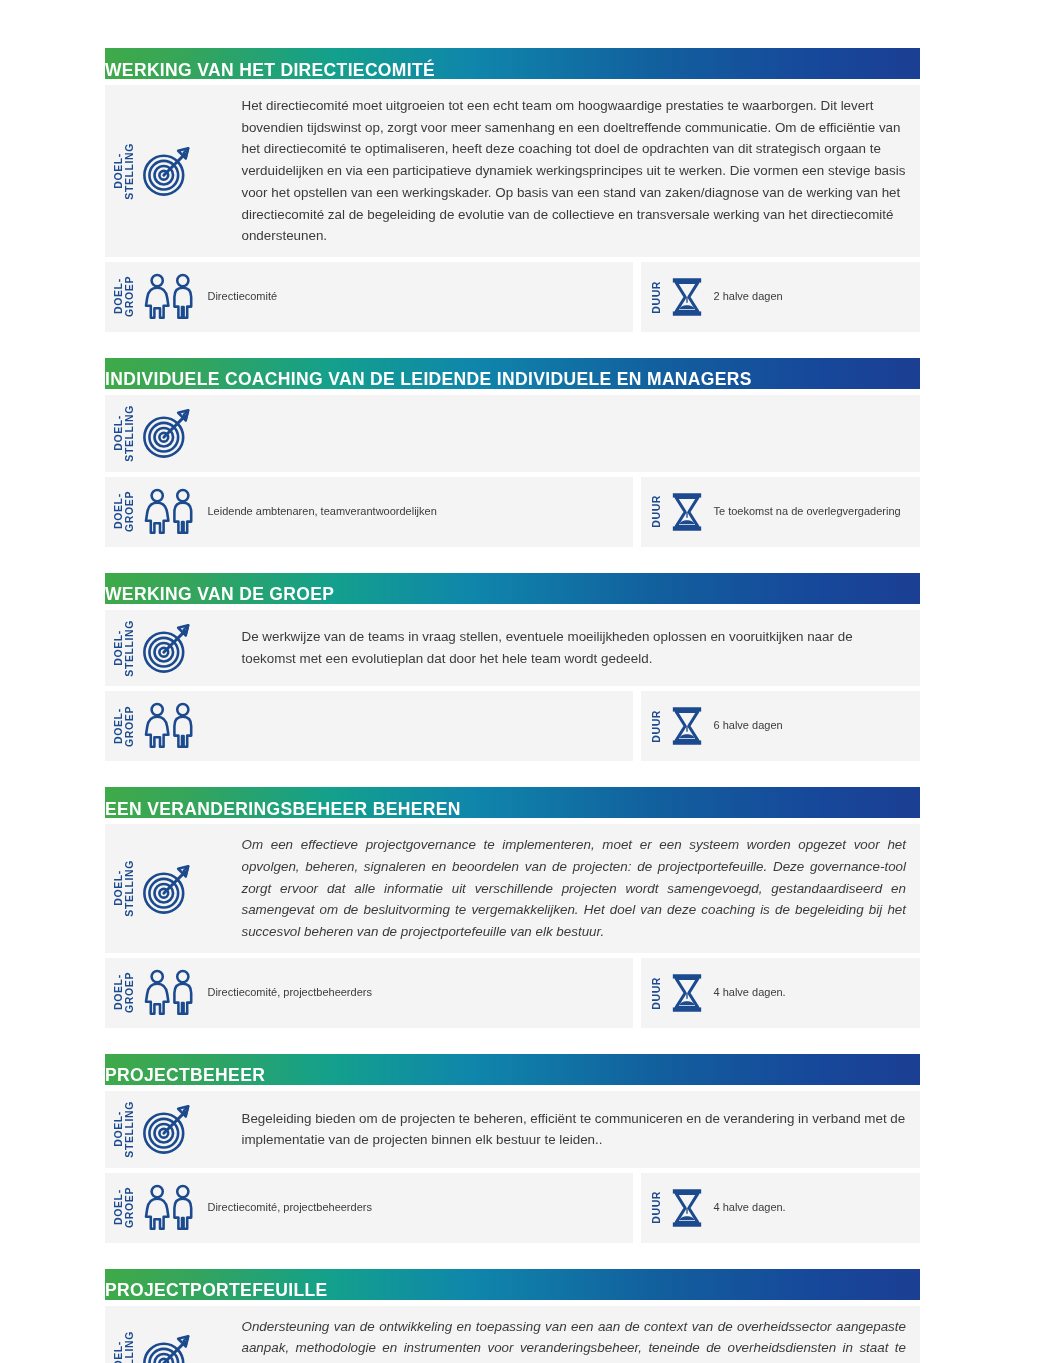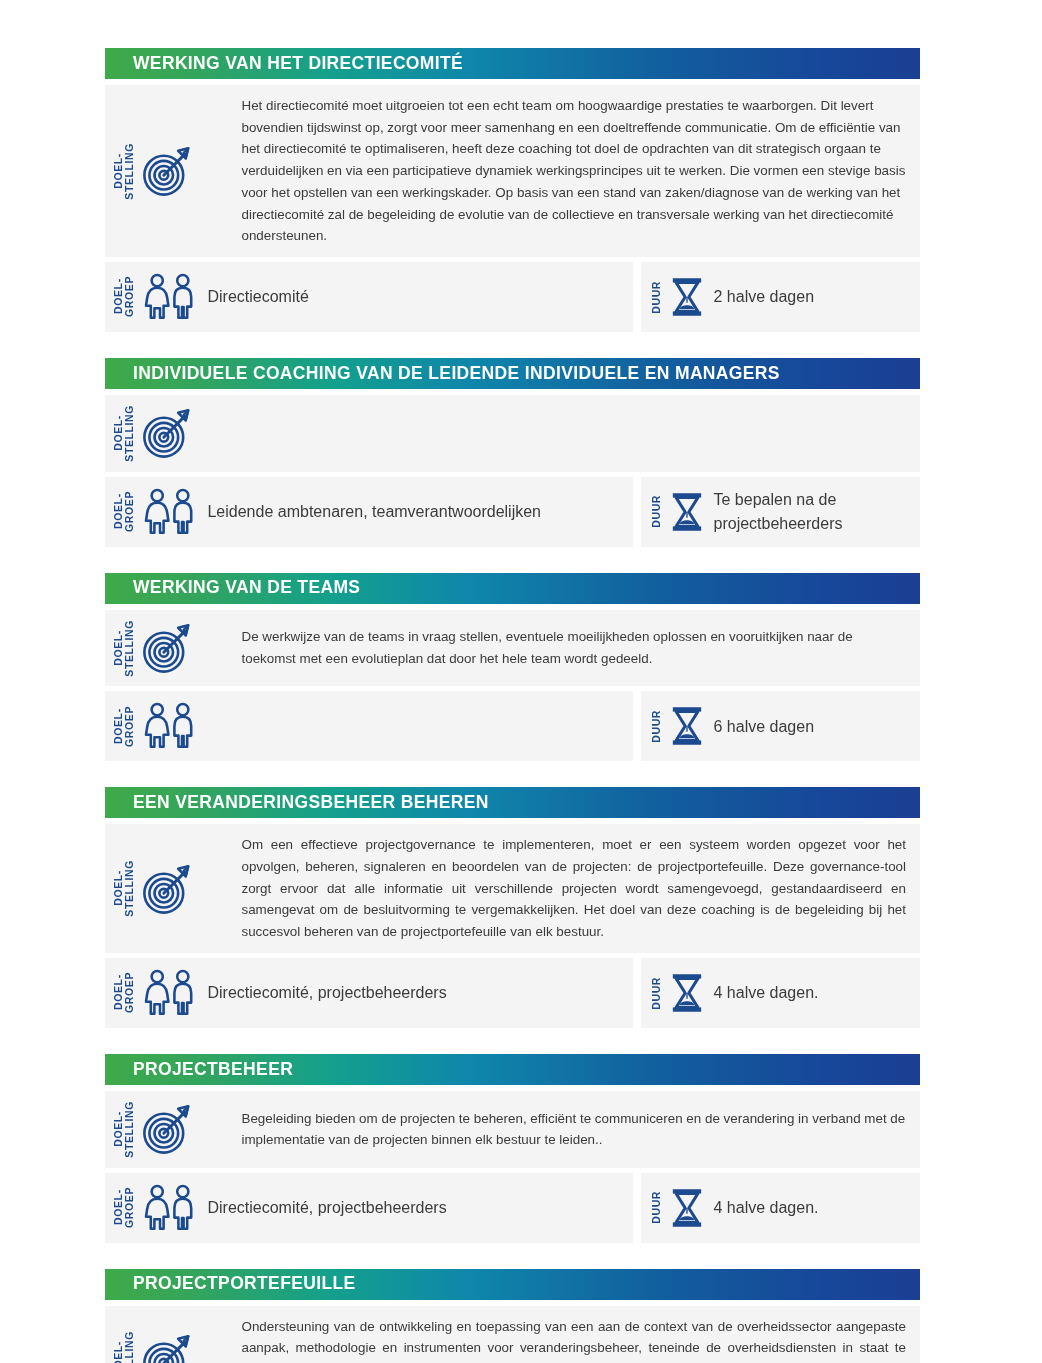--- a/index.html
+++ b/index.html
@@ -27,22 +27,22 @@
     height: 31px;
     background: linear-gradient(to right,
                 #3faa49 0%,
                 #35a55a 10%,
                 #13a08d 28%,
                 #0f86ab 45%,
                 #125f9e 68%,
                 #17479a 88%,
                 #1b3f93 100%);
     display: flex;
-    align-items: center;
-    padding-left: 28px;
+    align-items: flex-end;
+    padding-left: 0;
   }
   .section-header .title {
     color: #ffffff;
     font-size: 17.5px;
     font-weight: bold;
     letter-spacing: 0.35px;
     line-height: 1;
     white-space: nowrap;
   }
 
@@ -89,25 +89,25 @@
   .icon-hourglass { width: 34px; height: 40px; margin: 0 10px 0 6px; }
 
   
   .body-text {
     color: #3b3b3b;
     font-size: 13.4px;
     line-height: 1.62;
     flex: 1 1 auto;
     margin-left: 36px;
   }
-  .body-text.justify { text-align: justify; }
+  .body-text.justify { text-align: justify; font-style: italic; }
 
   .item-text {
     color: #3b3b3b;
-    font-size: 16px;
+    font-size: 11px;
     line-height: 1.45;
     flex: 1 1 auto;
   }
 </style>
 </head>
 <body>
 
 <div class="page">
   <div id="sections-root">
       <div class="section">
@@ -196,27 +196,27 @@
           </div>
           <div class="panel duration-panel">
             <div class="vlabel single">DUUR</div>
   <svg class="icon icon-hourglass" viewBox="0 0 40 48">
     <rect x="3" y="1.5" width="34" height="5.2" fill="#1c4a8f"></rect>
     <rect x="3" y="41.3" width="34" height="5.2" fill="#1c4a8f"></rect>
     <path d="M7 6.7 L33 6.7 L22.2 24 L33 41.3 L7 41.3 L17.8 24 Z" fill="none" stroke="#1c4a8f" stroke-width="3.6" stroke-linejoin="round"></path>
     <path d="M10.8 38.6 C13 32.5 27 32.5 29.2 38.6 Z" fill="#1c4a8f"></path>
     <path d="M20 24 L20 31" stroke="#1c4a8f" stroke-width="1.6"></path>
   </svg>
-<div class="item-text">Te bepalen na de projectbeheerders</div>
-          </div>
-        </div>
-      </div>
-      <div class="section">
-        <div class="section-header">
-          <span class="title">WERKING VAN DE TEAMS</span>
+<div class="item-text">Te toekomst na de overlegvergadering</div>
+          </div>
+        </div>
+      </div>
+      <div class="section">
+        <div class="section-header">
+          <span class="title">WERKING VAN DE GROEP</span>
         </div>
         <div class="panel goal-panel">
           <div class="vlabel">DOEL-
 STELLING</div>
   <svg class="icon icon-target" viewBox="0 0 64 64">
     <g fill="none" stroke="#1c4a8f" stroke-width="3.1">
       <circle cx="27" cy="37" r="23"></circle>
       <circle cx="27" cy="37" r="17"></circle>
       <circle cx="27" cy="37" r="11"></circle>
       <circle cx="27" cy="37" r="5.2"></circle>

